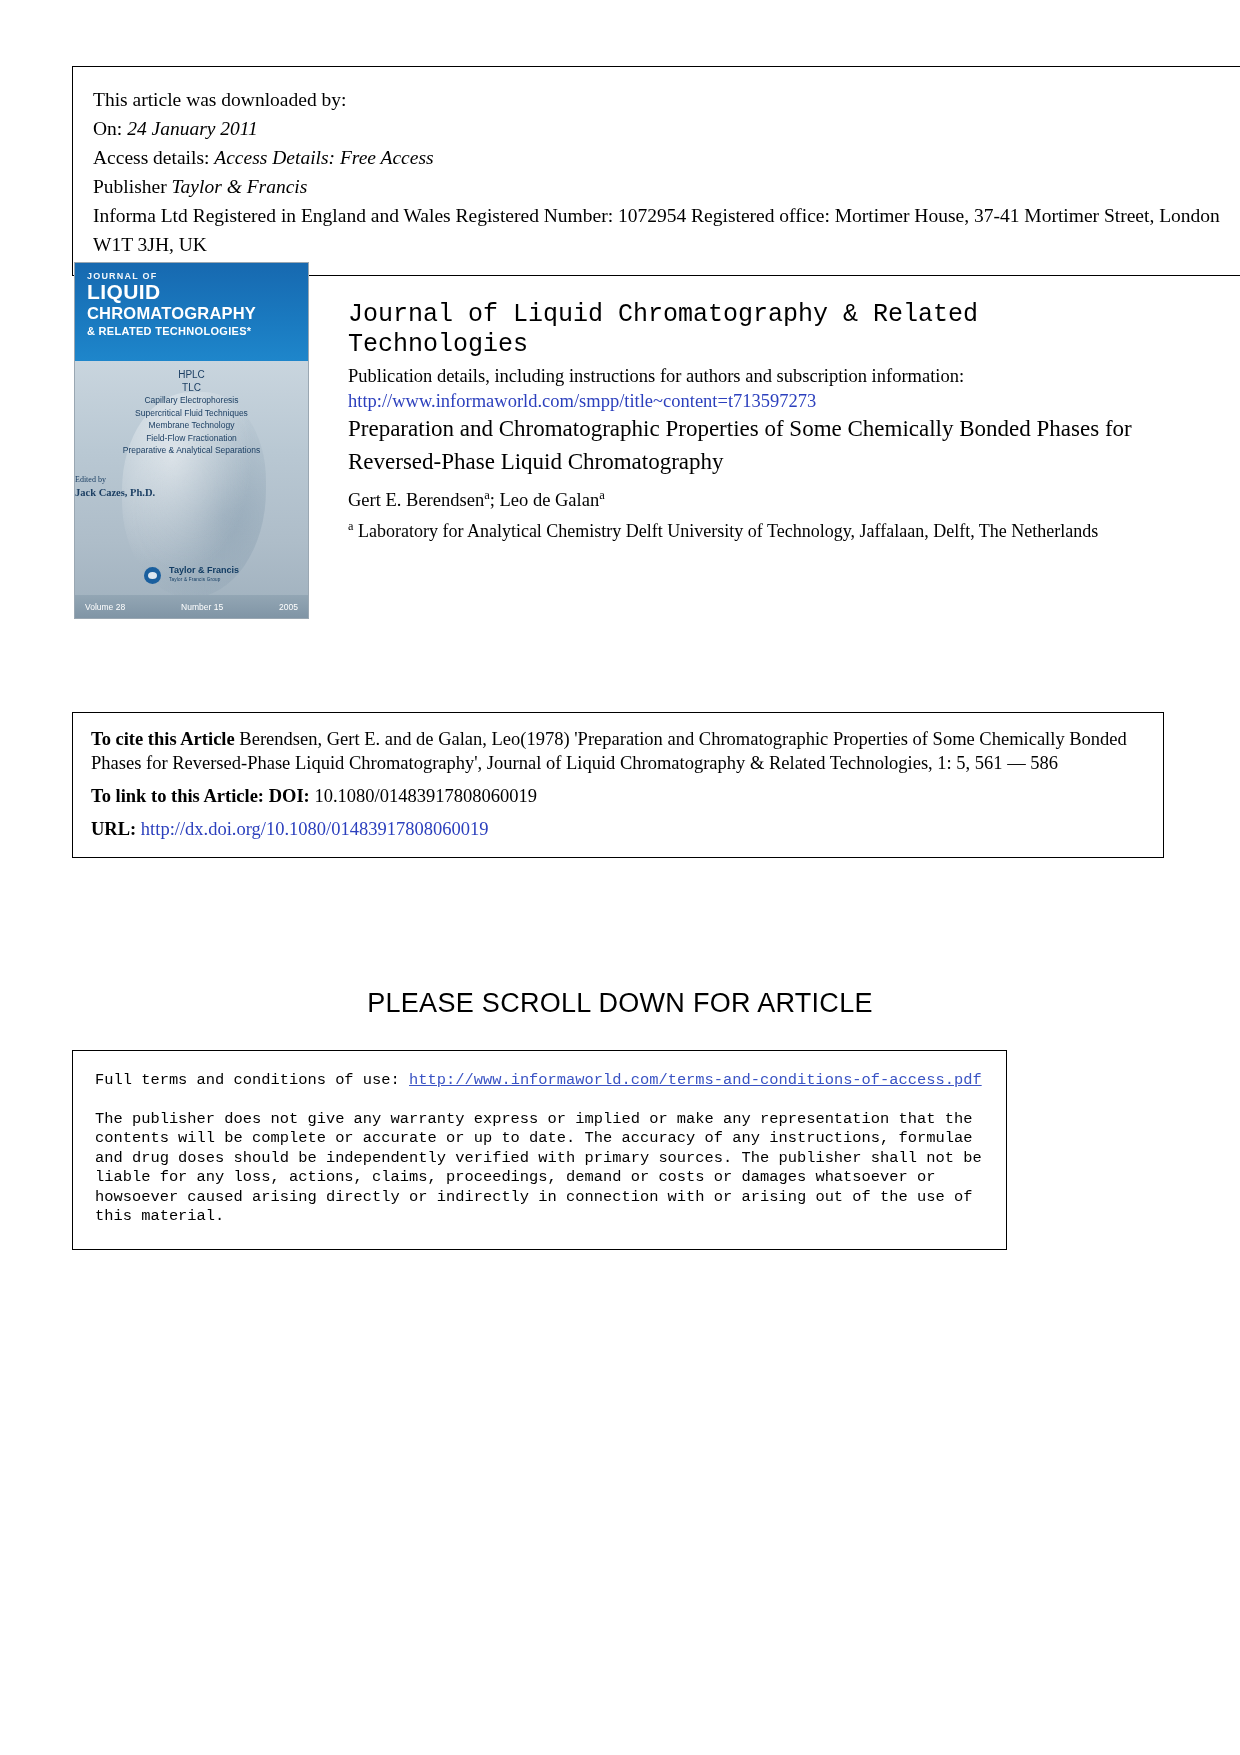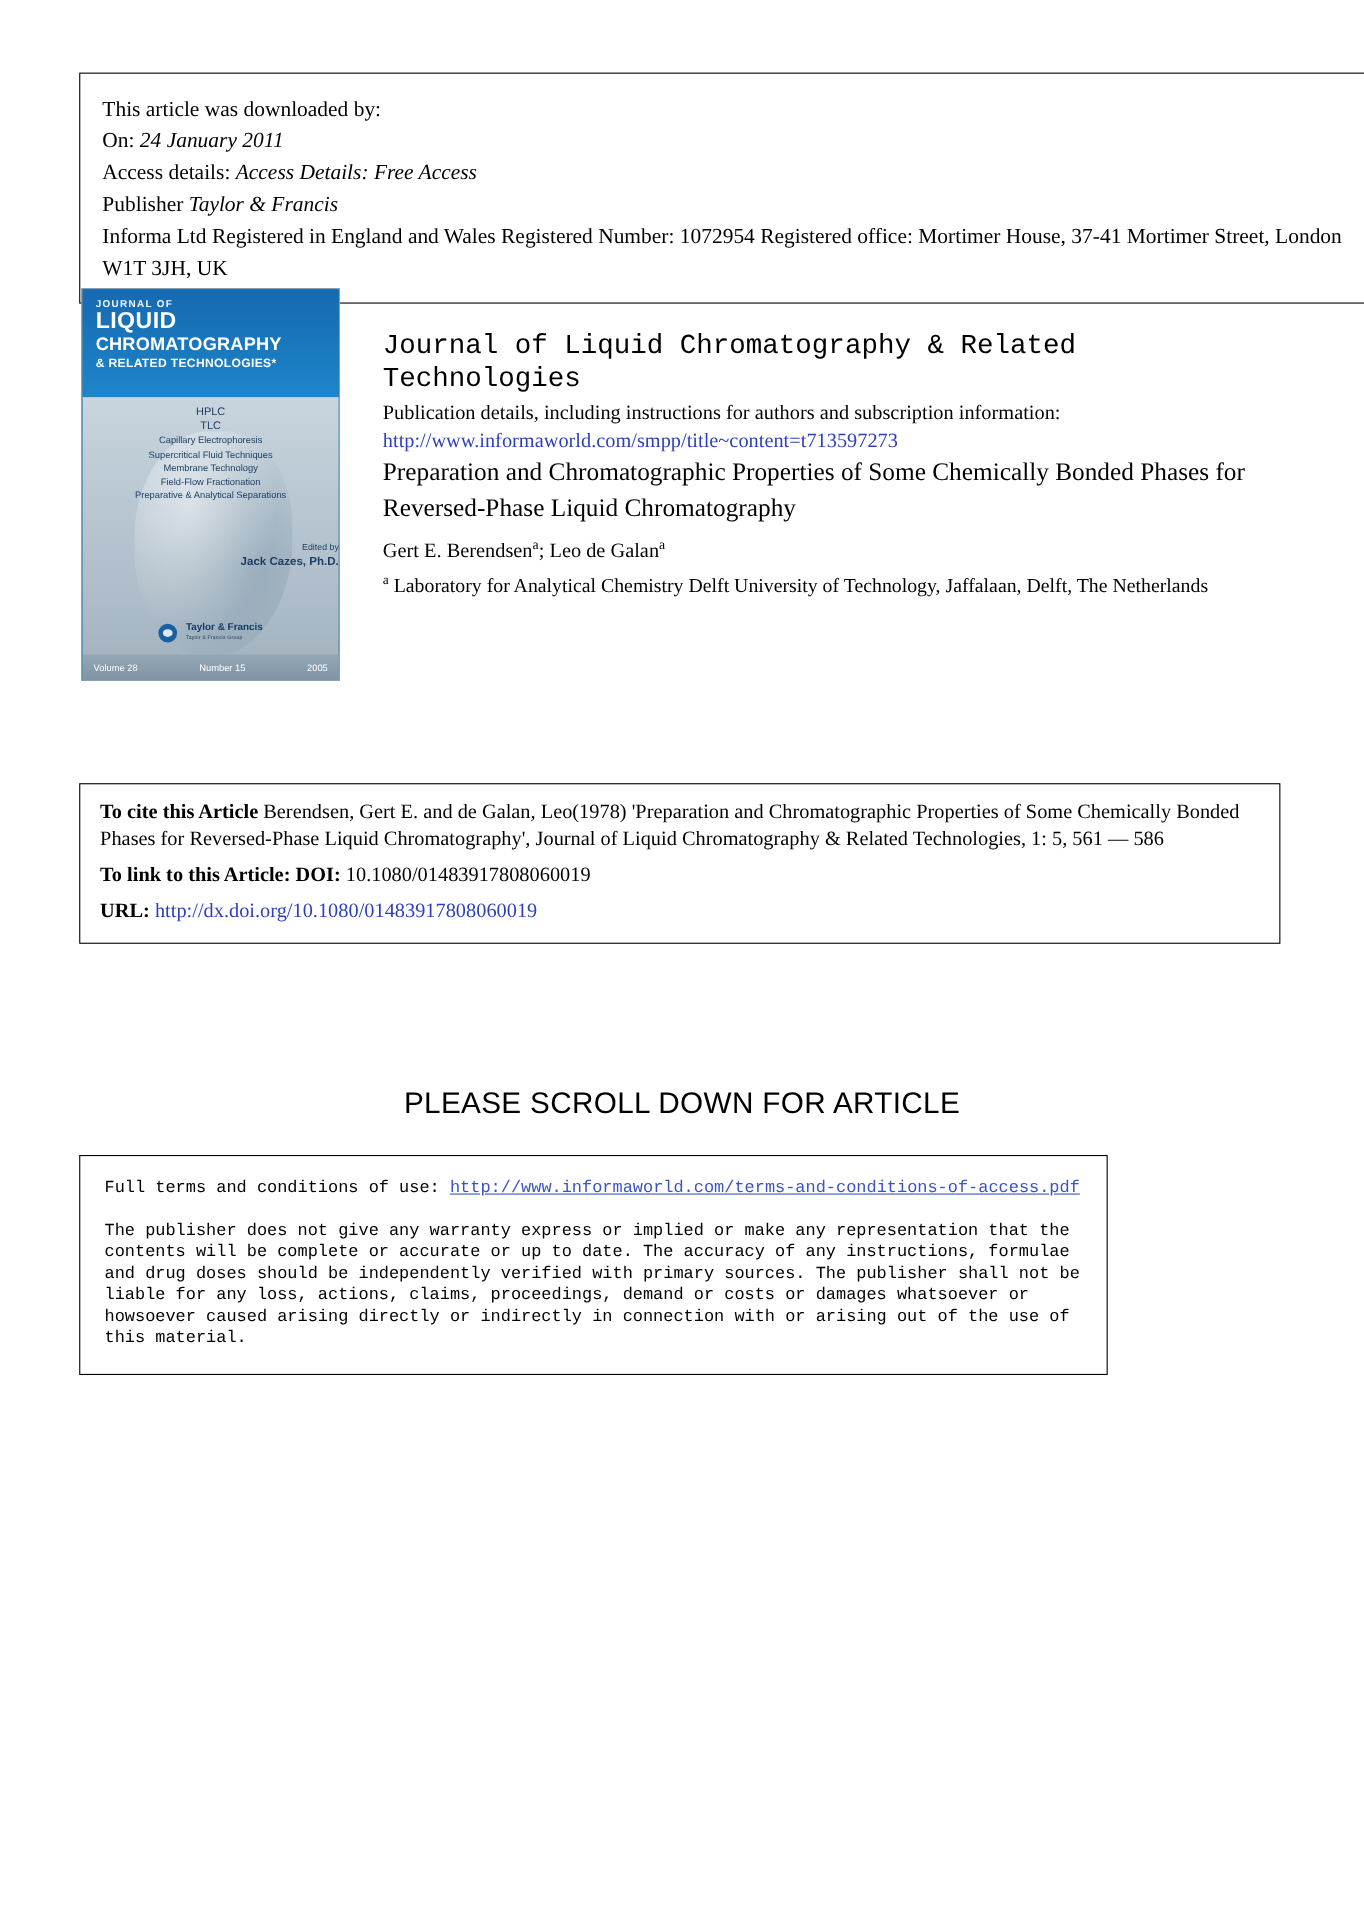--- a/index.html
+++ b/index.html
@@ -41,21 +41,21 @@
   
   .cover {
     position: absolute;
     left: 74px;
     top: 262px;
     width: 235px;
     height: 357px;
     border: 1px solid #9aa7b2;
     box-sizing: border-box;
     overflow: hidden;
-    background: #0369a1;
+    background: #c4b5fd;
   }
   .cover-top {
     position: relative;
     height: 98px;
     background: #1a73b7;
     background: linear-gradient(180deg,#1769b0 0%, #1a7ac0 60%, #1e86cb 100%);
     color: #ffffff;
     padding: 8px 10px 0 12px;
     box-sizing: border-box;
   }
@@ -112,23 +112,23 @@
     padding-top: 8px;
     font-family: "Liberation Sans", sans-serif;
     color: #1c3f63;
     font-size: 8.5px;
     line-height: 12.5px;
     z-index: 2;
   }
   .cover-list .big { font-size: 10px; }
   .cover-edit {
     position: relative;
-    text-align: right;
-    margin-top: 36px;
-    font-family: Liberation Sans, sans-serif;
+    text-align: left;
+    margin-top: 18px;
+    font-family: Liberation Serif, serif;
     color: #1c3f63;
     font-size: 8px;
     z-index: 2;
   }
   .cover-edit .nm {
     font-size: 10.5px;
     font-weight: bold;
     margin-top: 3px;
   }
   .cover-tf {

